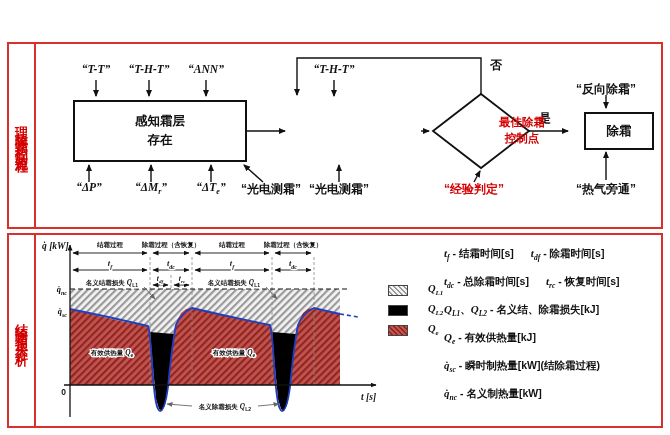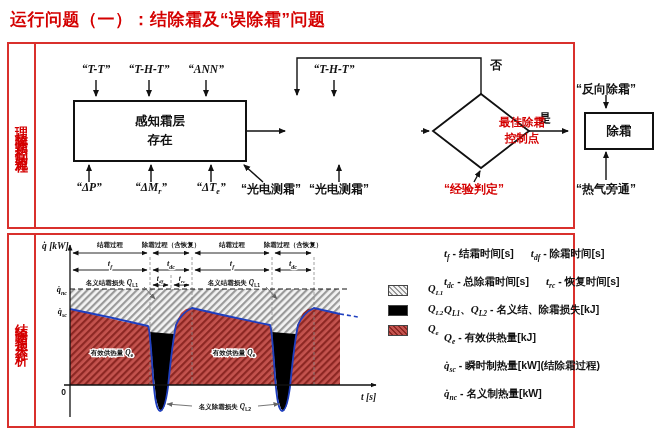--- a/index.html
+++ b/index.html
@@ -3,21 +3,21 @@
 <meta charset="utf-8">
 <style>
   * { margin:0; padding:0; box-sizing:border-box; }
   body { background:#ffffff; }
   .stage { position:relative; width:670px; height:435px; background:#fff;
            font-family:"Liberation Sans",sans-serif; overflow:hidden; color:#111; }
 
   .slide-title { position:absolute; left:10px; top:8px; font-size:17px; font-weight:bold;
                  color:#d40000; letter-spacing:0.5px; }
 
-  .panel { position:absolute; left:7px; width:568px; border:2px solid #d9302c; background:#fff; }
+  .panel { position:absolute; left:7px; width:656px; border:2px solid #d9302c; background:#fff; }
   .panel-flow { top:42px; height:187px; }
   .panel-loss { top:233px; height:195px; }
 
   .side { position:absolute; left:0; top:0; bottom:0; width:27px; border-right:2px solid #d9302c;
           display:flex; align-items:center; justify-content:center; background:#fff; }
   .side span { writing-mode:vertical-lr; text-orientation:upright; color:#d40000;
                font-weight:bold; font-size:13px; letter-spacing:5px; line-height:1; }
 
   .content { position:absolute; left:27px; top:0; right:0; bottom:0; }
 
@@ -58,21 +58,20 @@
   .def-row { font-size:10.5px; font-weight:bold; color:#111; white-space:nowrap; }
   .def-row i { font-family:"Liberation Serif",serif; font-style:italic; font-weight:bold; font-size:11px; }
   .def-row sub { font-family:"Liberation Serif",serif; font-style:italic; font-weight:bold; font-size:7.5px; }
   .def-row .t { margin:0 17px 0 3px; }
 </style>
 </head>
 <body>
 
 <div class="stage">
 
-  <div class="slide-title">运行问题（一）：结除霜及“误除霜”问题</div>
 
   <div class="panel panel-flow">
     <div class="side">
       <span>理想除霜控制流程</span>
     </div>
     <div class="content">
       <div class="flow-wrap">
 
         <svg class="flow-svg" width="628" height="183" viewBox="0 0 628 183">
           <defs>

